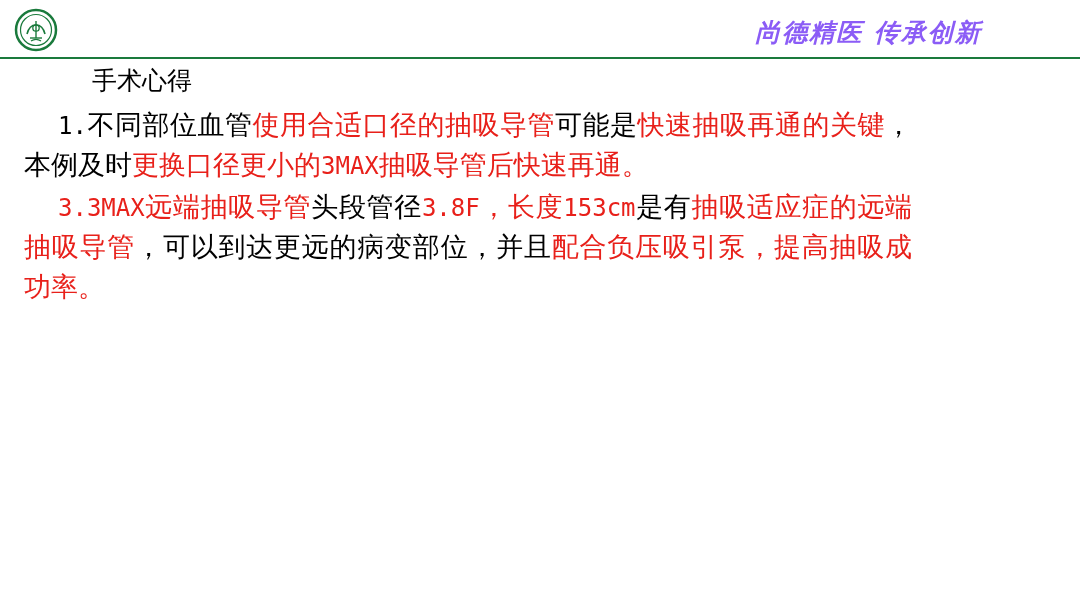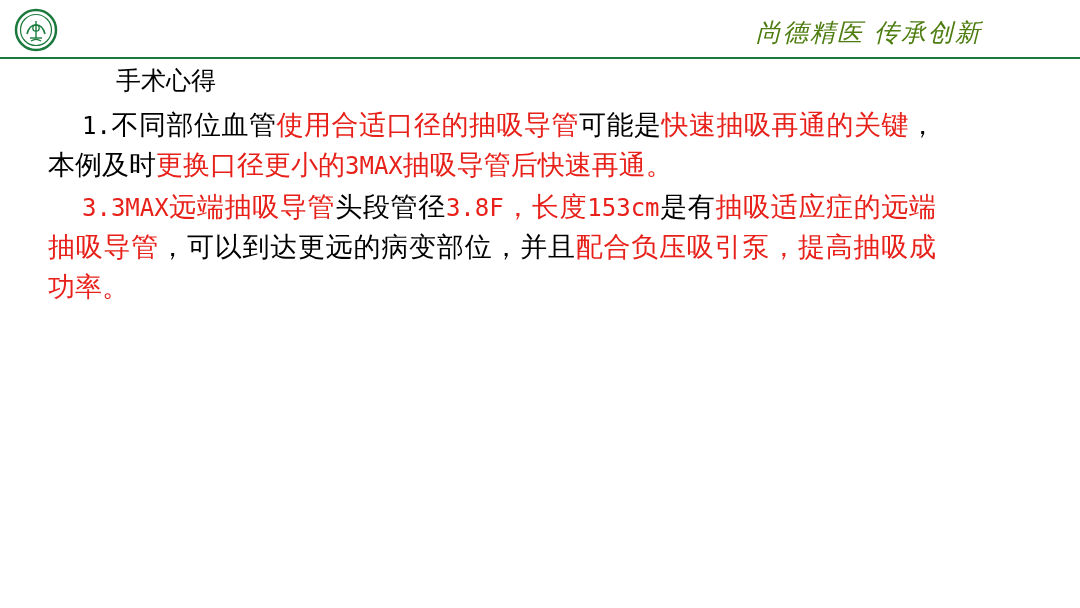--- a/index.html
+++ b/index.html
@@ -35,42 +35,41 @@
     height: 44px;
   }
   .logo svg {
     display: block;
   }
   .header-slogan {
     position: absolute;
     right: 98px;
     top: 16px;
     font-family: "DejaVu Serif", serif;
-    font-weight: normal;
+    font-weight: bold;
     font-style: italic;
     font-size: 25px;
     letter-spacing: 2px;
-    color: #4d7c0f;
+    color: #8b5cf6;
     white-space: nowrap;
   }
   .header-rule {
     position: absolute;
     left: 0;
     top: 57px;
     width: 1080px;
     height: 2px;
     background: #1a7a3c;
   }
   
   .content {
     position: absolute;
     left: 0;
     top: 58px;
     width: 936px;
-    padding-left: 24px;
   }
   .title {
     margin: 6px 0 0 92px;
     font-size: 25px;
     color: #000000;
     line-height: 1.35;
   }
   .para {
     margin: 2px 24px 0 24px;
     font-size: 27px;

